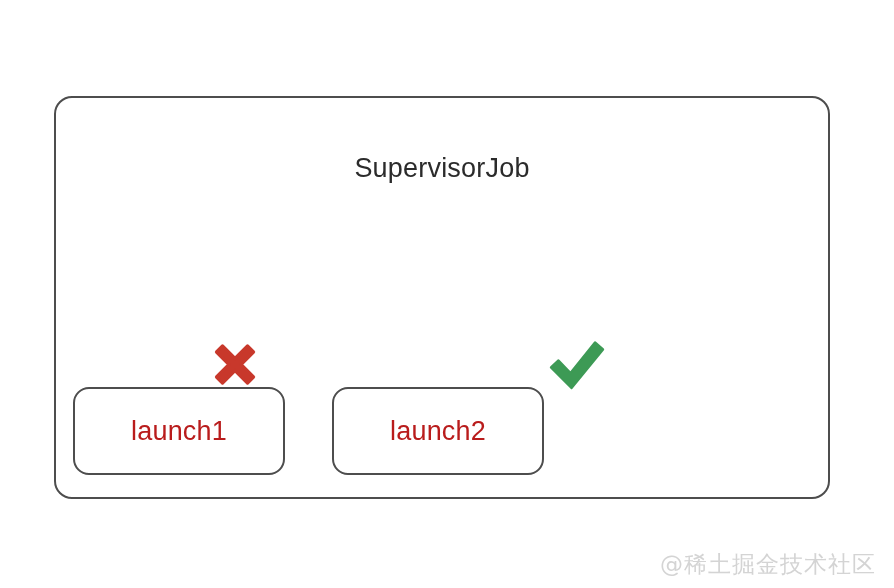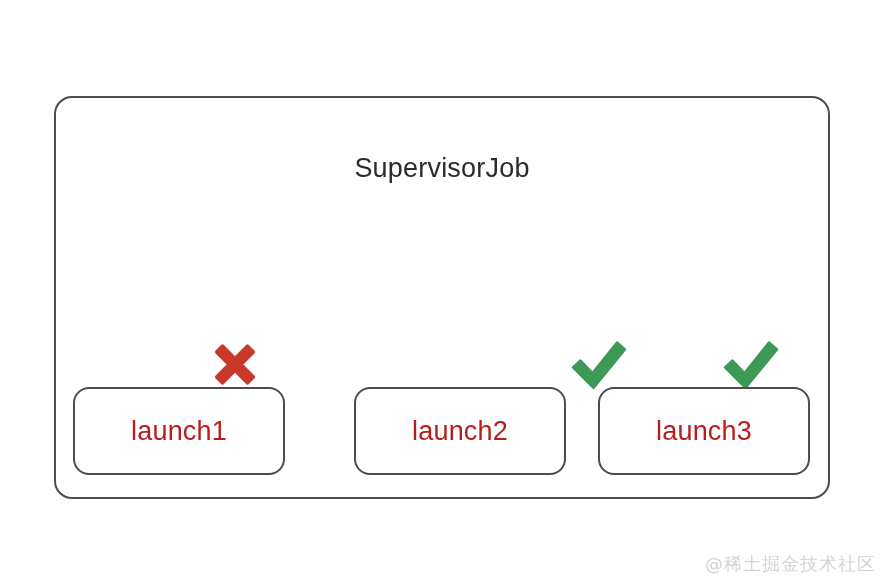--- a/index.html
+++ b/index.html
@@ -56,21 +56,21 @@
     height: 92px;
   }
 
   .job-slot {
     position: absolute;
     top: 0;
     width: 212px;
     height: 88px;
   }
   .job-slot.slot-1 { left: 17px; }
-  .job-slot.slot-2 { left: 276px; margin-left: 22px; }
+  .job-slot.slot-2 { left: 276px; }
   .job-slot.slot-3 { left: 542px; }
 
   .job-box {
     position: absolute;
     left: 0;
     top: 0;
     width: 212px;
     height: 88px;
     box-sizing: border-box;
     border: 2.5px solid #4d4d4d;
@@ -105,21 +105,21 @@
 
   .status-mark.mark-fail  { left: 139px; top: -46px; width: 46px; height: 46px; }
   .status-mark.mark-ok-2  { left: 216px; top: -48px; width: 58px; height: 52px; }
   .status-mark.mark-ok-3  { left: 124px; top: -48px; width: 58px; height: 52px; }
 
   
   .watermark {
     position: absolute;
     right: 18px;
     bottom: 12px;
-    font-size: 18px;
+    font-size: 23px;
     line-height: 24px;
     color: #d4d4d4;
     letter-spacing: 1px;
     white-space: nowrap;
     font-family: "DejaVu Sans", sans-serif;
   }
 </style>
 </head>
 <body>
 
@@ -146,29 +146,19 @@
         <div class="status-mark mark-ok-2">
           <svg viewBox="0 0 58 52" xmlns="http://www.w3.org/2000/svg" aria-hidden="true">
             <path d="M3 28.5 L10.5 21.5 L22.5 34.0 L47.0 3.5 L55.0 10.5 L23.5 49.0 Z" fill="#3d9a55" stroke="#3d9a55" stroke-width="2.4" stroke-linejoin="round"></path>
           </svg>
         </div>
         <div class="job-box">
           <span class="job-label">launch2</span>
         </div>
       </div>
 
-      <div class="job-slot slot-3">
-        <div class="status-mark mark-ok-3">
-          <svg viewBox="0 0 58 52" xmlns="http://www.w3.org/2000/svg" aria-hidden="true">
-            <path d="M3 28.5 L10.5 21.5 L22.5 34.0 L47.0 3.5 L55.0 10.5 L23.5 49.0 Z" fill="#3d9a55" stroke="#3d9a55" stroke-width="2.4" stroke-linejoin="round"></path>
-          </svg>
-        </div>
-        <div class="job-box">
-          <span class="job-label">launch3</span>
-        </div>
-      </div>
 
     </div>
   </div>
 
   <div class="watermark">@稀土掘金技术社区</div>
 
 </div>
 
 </body></html>

